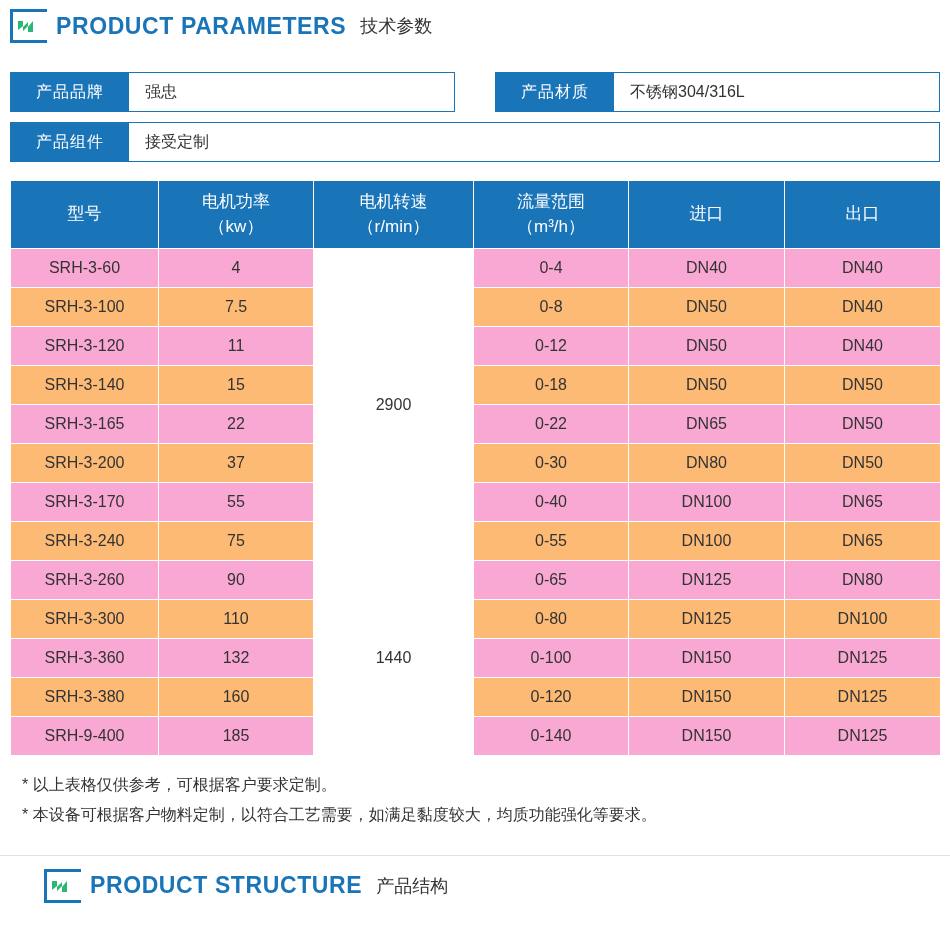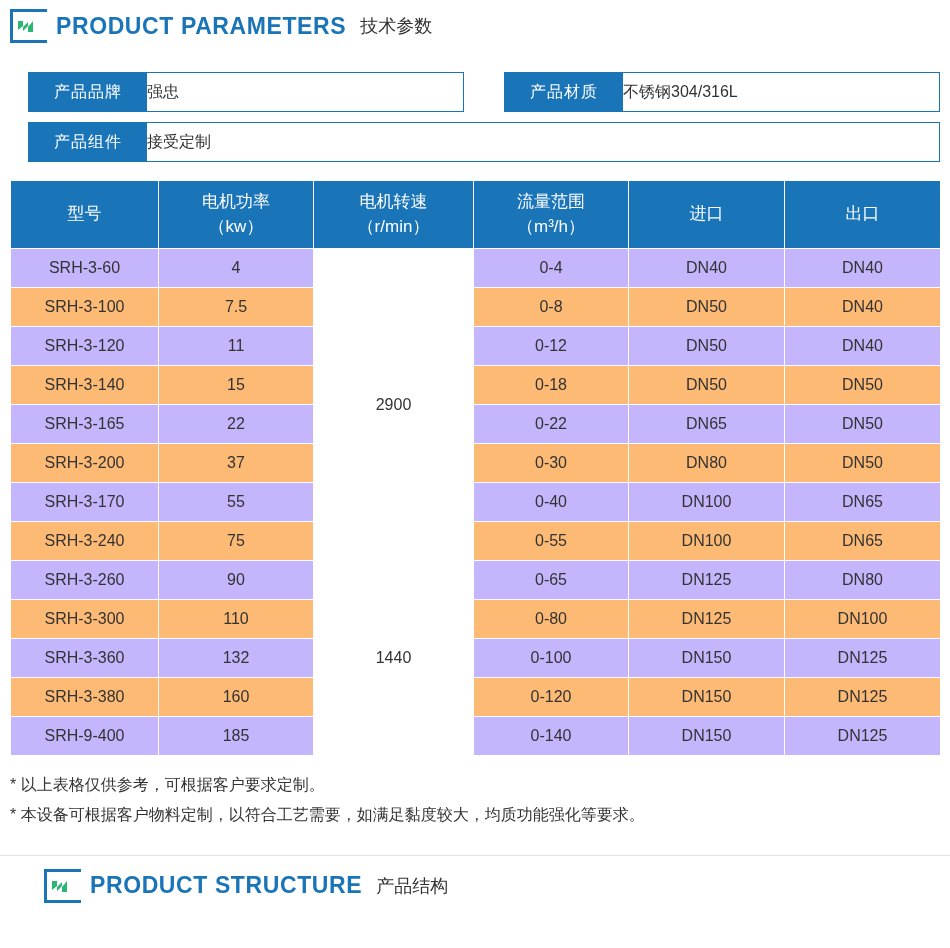--- a/index.html
+++ b/index.html
@@ -67,21 +67,20 @@
   
   .specs {
     margin: 20px 10px 0 10px;
     display: flex;
     flex-direction: column;
     gap: 10px;
   }
   .spec-row {
     display: flex;
     gap: 40px;
-    margin-left: 18px;
   }
   .spec-cell {
     display: flex;
     flex: 1 1 0;
     border: 1px solid #1a74b8;
     height: 40px;
   }
   .spec-label {
     background: #1a74b8;
     color: #ffffff;
@@ -90,21 +89,21 @@
     flex: 0 0 118px;
     display: flex;
     align-items: center;
     justify-content: center;
     letter-spacing: 1px;
   }
   .spec-value {
     flex: 1 1 auto;
     display: flex;
     align-items: center;
-    padding-left: 0;
+    padding-left: 16px;
     color: #333333;
     font-size: 16px;
     background: #ffffff;
   }
 
   
   .table-wrap {
     margin: 18px 10px 0 10px;
   }
   table.params {
@@ -121,37 +120,37 @@
     line-height: 1.45;
     border: 1px solid #ffffff;
   }
   table.params td {
     text-align: center;
     font-size: 16px;
     color: #333333;
     height: 39px;
     border: 1px solid #ffffff;
   }
-  tr.odd td { background: #c4b5fd; }
+  tr.odd td { background: #f9a8d4; }
   tr.even td { background: #fdba74; }
   td.rpm {
     background: #ffffff !important;
     font-size: 17px;
   }
   td.model { }
   col.c-model  { width: 148px; }
   col.c-power  { width: 155px; }
   col.c-rpm    { width: 160px; }
   col.c-flow   { width: 155px; }
   col.c-in     { width: 156px; }
   col.c-out    { width: 156px; }
 
   
   .notes {
-    margin: 14px 10px 0 10px;
+    margin: 14px 10px 0 22px;
     color: #333333;
     font-size: 16px;
     line-height: 1.85;
   }
 
   .bottom-header {
     margin-top: 26px;
     border-top: 1px solid #e2e2e2;
     padding-top: 8px;
     padding-left: 44px;

